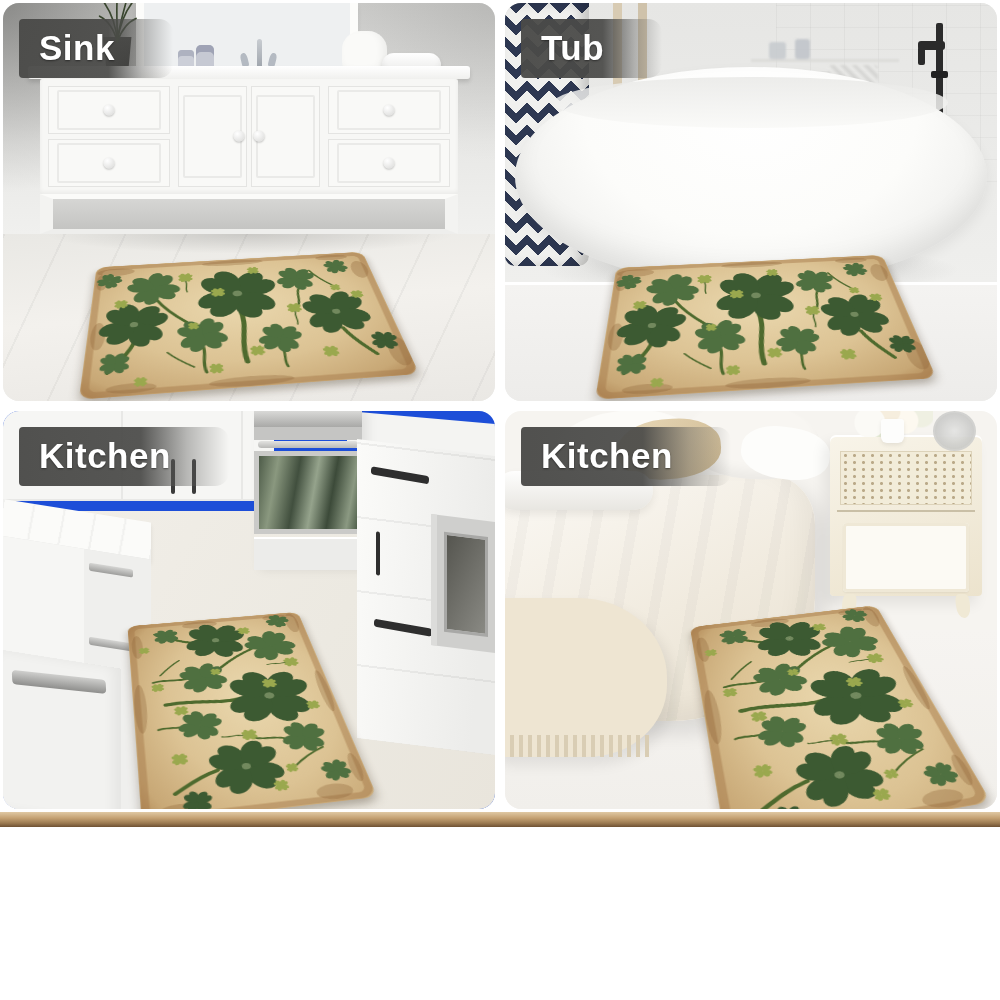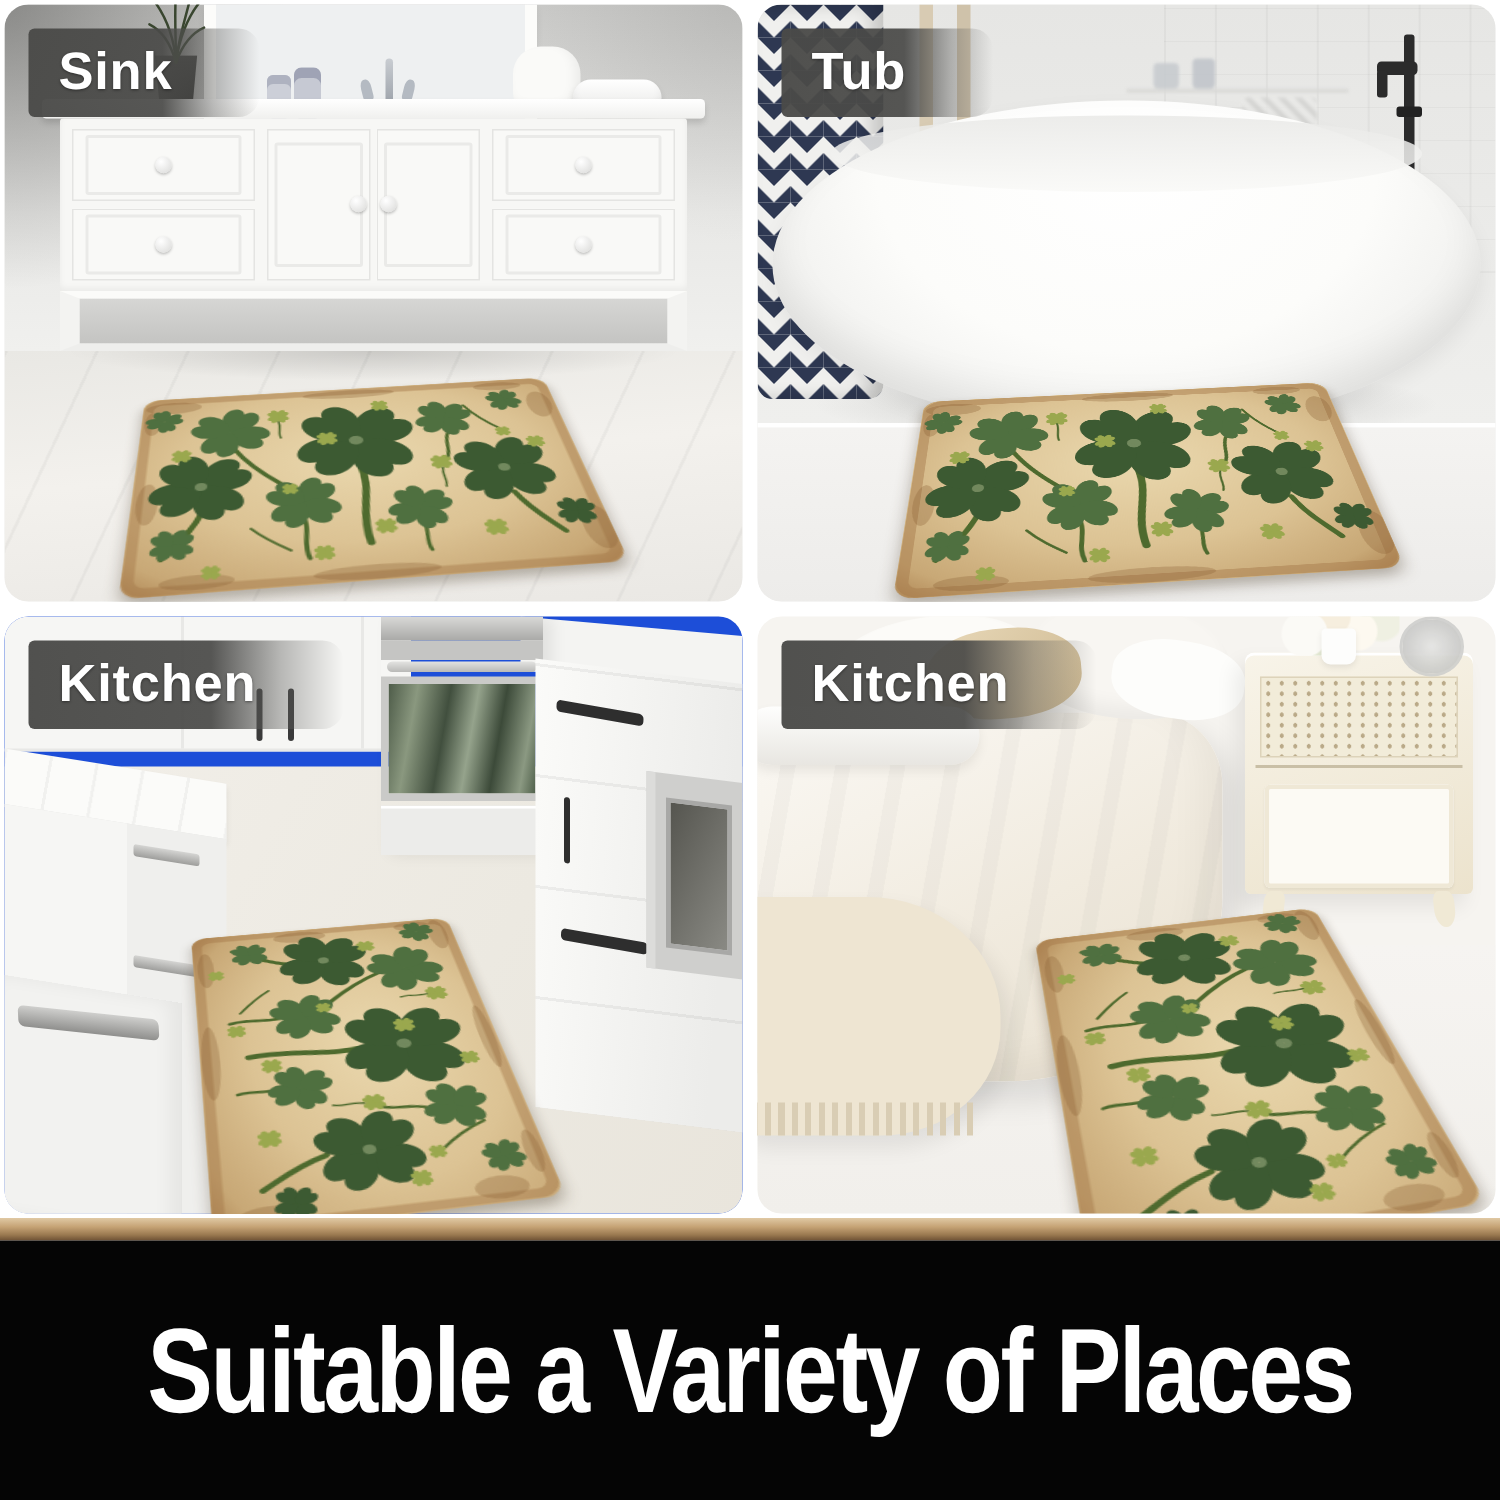--- a/index.html
+++ b/index.html
@@ -315,16 +315,13 @@
         <svg viewBox="0 0 200 300">
             <use href="#matP"></use>
           </svg>
       </div>
       <div class="scene-label"><span>Kitchen</span></div>
     </div>
 
   </div>
 
   <div class="divider"></div>
-  <div class="banner">
-    <div class="banner-text">Suitable a Variety of Places</div>
-  </div>
 </div>
 
 </body></html>

